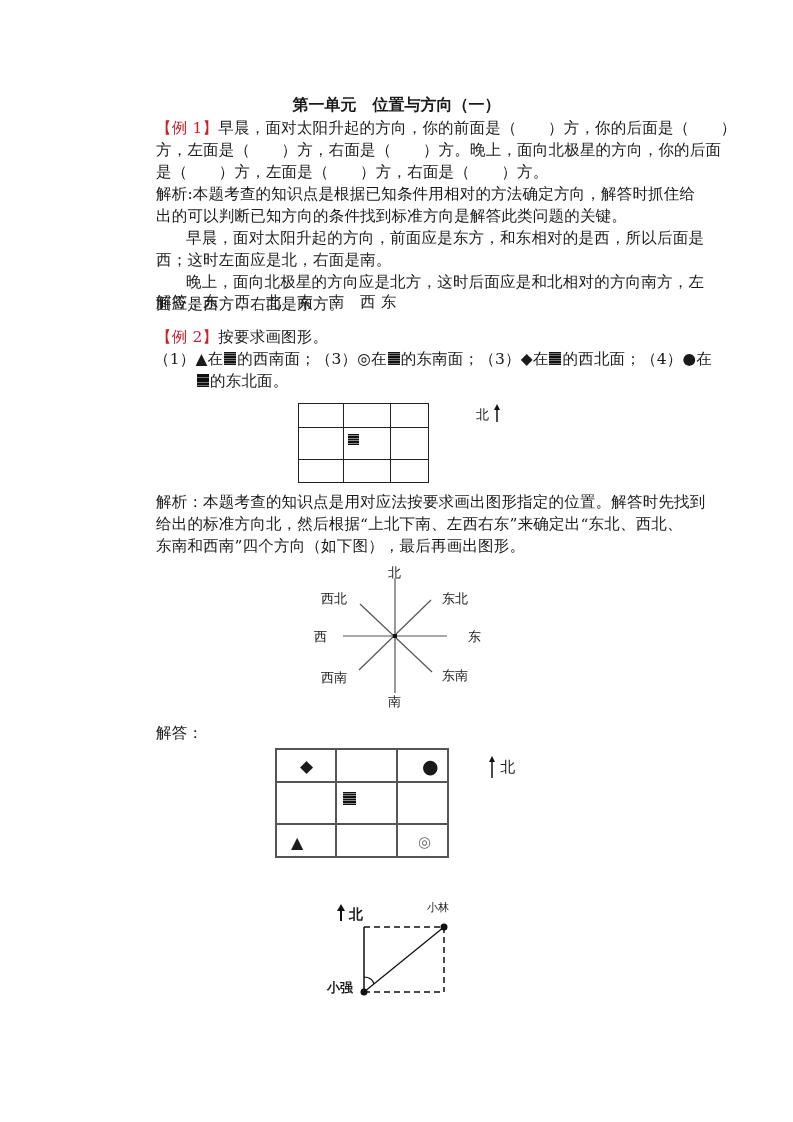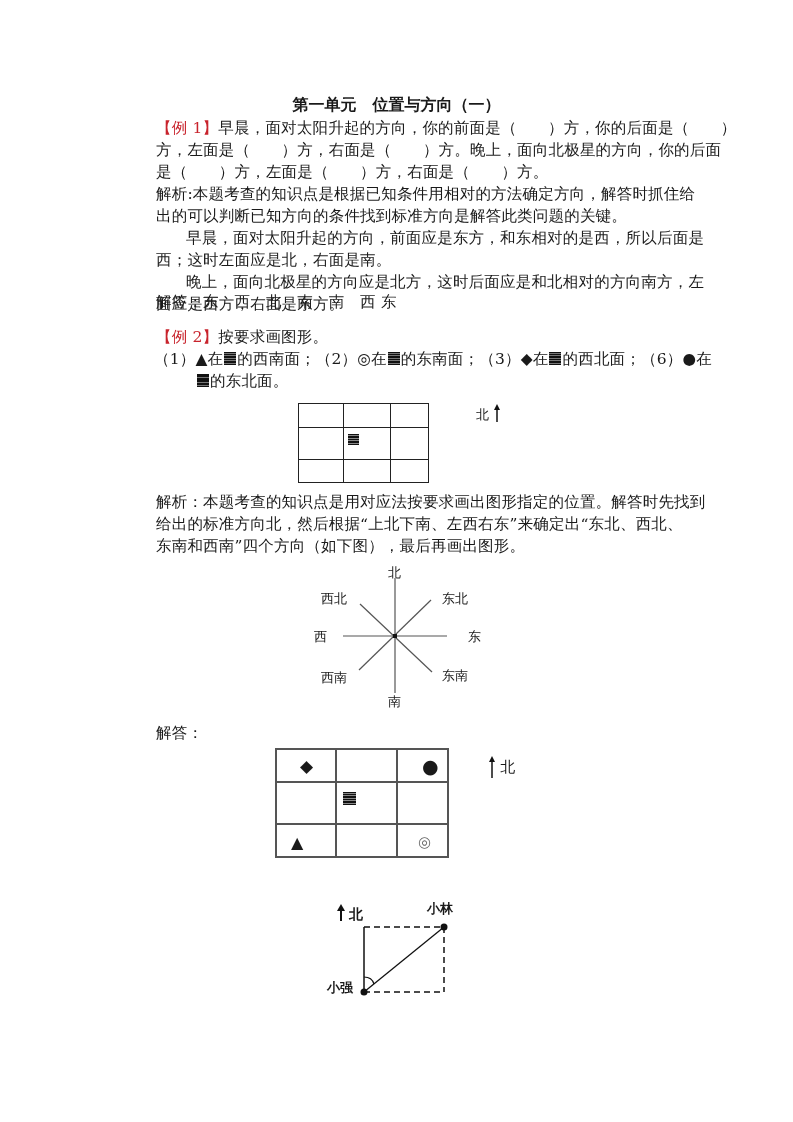--- a/index.html
+++ b/index.html
@@ -42,21 +42,21 @@
   <div class="line" style="top:249px">西；这时左面应是北，右面是南。</div>
   <div class="line indent" style="top:271px">晚上，面向北极星的方向应是北方，这时后面应是和北相对的方向南方，左</div>
   <div class="line" style="top:293px">面应是西方，右面是东方。</div>
 
   <div class="line" style="top:291px">解答：东　西　北　南　南　西 东</div>
 
   <div class="line" style="top:326px">
     <span class="red">【例 2】</span><span>按要求画图形。</span>
   </div>
   <div class="line" style="top:348px; left:118px">
-    <span>（1）▲在</span><span class="pat"></span><span>的西南面；（2）◎在</span><span class="pat"></span><span>的东南面；（3）◆在</span><span class="pat"></span><span>的西北面；（6）●在</span>
+    <span>（1）▲在</span><span class="pat"></span><span>的西南面；（3）◎在</span><span class="pat"></span><span>的东南面；（3）◆在</span><span class="pat"></span><span>的西北面；（4）●在</span>
   </div>
   <div class="line hang" style="top:370px">
     <span class="pat"></span><span>的东北面。</span>
   </div>
 
   <table class="grid" style="left:298px; top:403px; width:131px; height:80px;">
     <tbody>
         <tr style="height:24px">
           <td style="width:44px"></td>
           <td style="width:46px"></td>
@@ -153,17 +153,17 @@
       <line x1="44" y1="97" x2="124" y2="97" stroke="#111" stroke-width="1.5" stroke-dasharray="6,4"></line>
       <line x1="124" y1="32" x2="124" y2="97" stroke="#111" stroke-width="1.5" stroke-dasharray="6,4"></line>
       <line x1="44" y1="97" x2="124" y2="32" stroke="#111" stroke-width="1.3"></line>
       <path d="M44,82 Q52,82 54,89" fill="none" stroke="#111" stroke-width="1.2"></path>
       <circle cx="124" cy="32" r="3.5" fill="#111"></circle>
       <circle cx="44" cy="97" r="3.5" fill="#111"></circle>
       <line x1="21" y1="14" x2="21" y2="26" stroke="#111" stroke-width="2"></line>
       <polygon points="17,16 21,9 25,16" fill="#111"></polygon>
     </svg>
     <span class="lbl" style="left:29px; top:12px; font-weight:bold; font-size:14px">北</span>
-    <span class="lbl" style="left:107px; top:7px; font-weight:bold; font-size:13px">小林</span>
+    <span class="lbl" style="left:107px; top:7px; font-weight:normal; font-size:11px">小林</span>
     <span class="lbl" style="left:7px; top:86px; font-weight:bold; font-size:13px">小强</span>
   </div>
 
 </div>
 
 </body></html>

